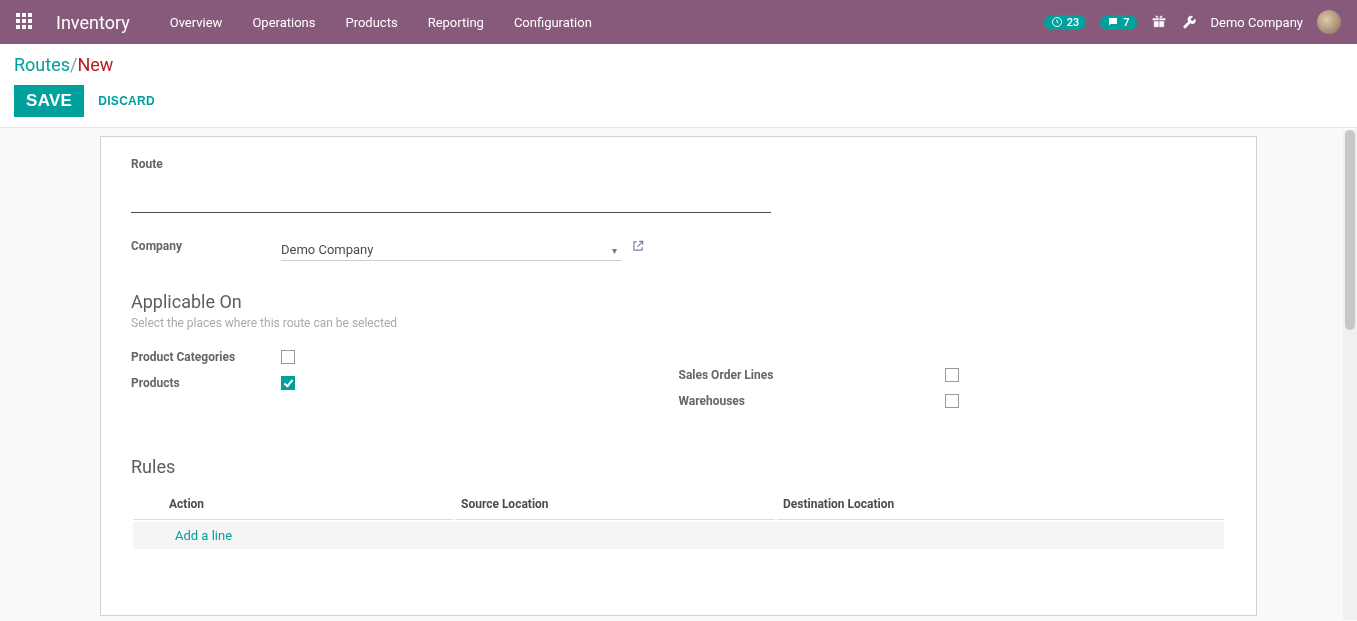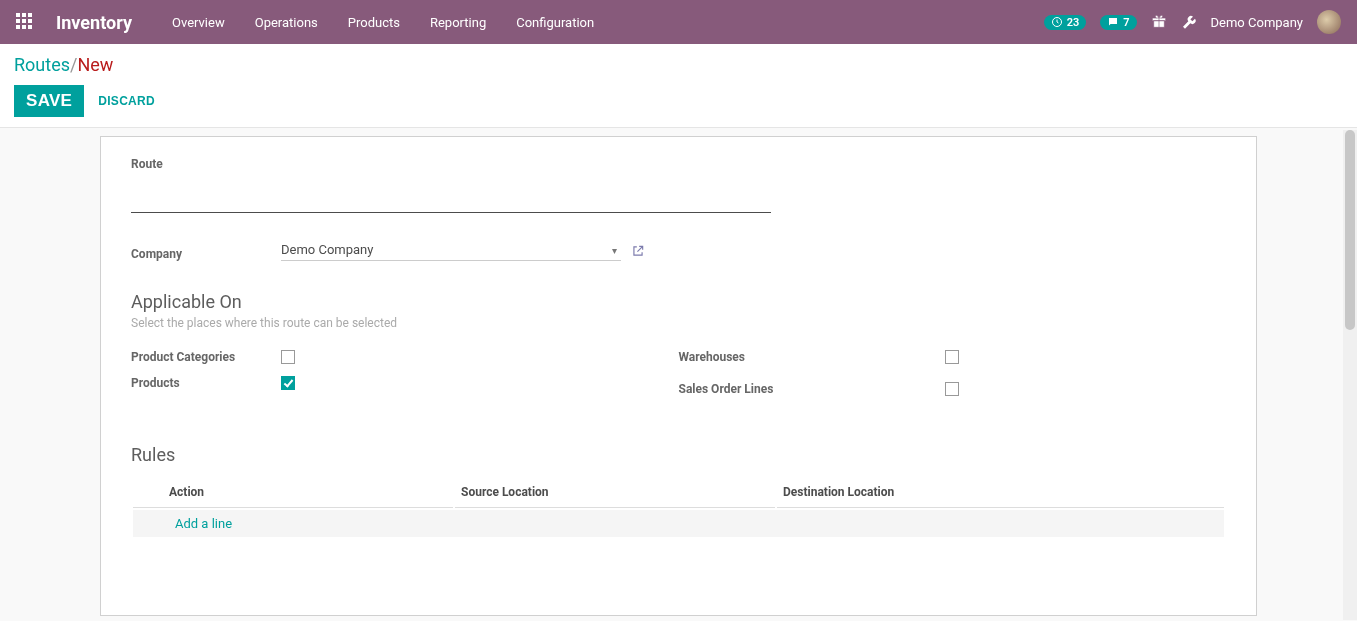--- a/index.html
+++ b/index.html
@@ -1,42 +1,42 @@
 <!DOCTYPE html>
 <html><head>
 <meta charset="utf-8">
 <style>
 * { box-sizing: border-box; margin: 0; padding: 0; }
 body { font-family: -apple-system, BlinkMacSystemFont, "Segoe UI", Roboto, "Helvetica Neue", Arial, sans-serif; font-size: 13px; color: #4c4c4c; background: #f9f9f9; width: 1357px; height: 621px; overflow: hidden; position: relative; }
 
 .topbar { background: #875a7b; height: 44px; display: flex; align-items: center; padding: 0 16px; color: #fff; }
 .apps-icon { width: 18px; height: 18px; display: grid; grid-template-columns: repeat(3, 4px); grid-template-rows: repeat(3, 4px); gap: 2px; margin-right: 22px; cursor: pointer; }
 .apps-icon span { background: #fff; width: 4px; height: 4px; }
-.brand { font-size: 18px; font-weight: 700; margin-right: 40px; }
+.brand { font-size: 18px; font-weight: 400; margin-right: 40px; }
 .nav-menu { display: flex; gap: 30px; }
 .nav-item { font-size: 13px; cursor: pointer; color: #fff; }
 .tb-right { margin-left: auto; display: flex; align-items: center; gap: 14px; }
 .pill { background: #00a09d; border-radius: 10px; padding: 1px 7px; font-size: 11px; font-weight: 600; display: inline-flex; align-items: center; gap: 4px; cursor: pointer; }
 .tb-icon { cursor: pointer; display: inline-flex; align-items: center; }
 .avatar { width: 24px; height: 24px; border-radius: 50%; background: radial-gradient(circle at 40% 40%, #dca, #865); cursor: pointer; }
 
 .control-row { background: #fff; padding: 10px 14px 10px 14px; border-bottom: 1px solid #e5e5e5; }
 .breadcrumb { display: flex; align-items: center; font-size: 18px; margin-bottom: 10px; }
 .breadcrumb a { color: #00a09d; text-decoration: none; cursor: pointer; }
 .breadcrumb .sep { color: #999; }
 .breadcrumb .current { color: #b91c1c; text-align: center; }
 .buttons { display: flex; gap: 2px; align-items: center; }
 .btn-save { background: #00a09d; color: #fff; border: none; padding: 6px 12px; font-size: 17px; font-weight: 600; letter-spacing: .3px; cursor: pointer; }
 .btn-discard { background: transparent; color: #00a09d; border: none; padding: 6px 12px; font-size: 12px; font-weight: 600; letter-spacing: .3px; cursor: pointer; }
 
 .sheet-wrap { padding: 0 100px; height: calc(621px - 44px - 86px); overflow-y: auto; }
 .sheet { background: #fff; border: 1px solid #d0d0d0; padding: 20px 30px 40px; margin-top: 8px; min-height: 480px; }
 .field-label { font-size: 12px; font-weight: 700; color: #666; margin-bottom: 4px; }
 .route-input { width: 640px; border: none; border-bottom: 1px solid #4c4c4c; font-size: 20px; padding: 6px 0 8px; outline: none; background: transparent; }
-.row-field { display: flex; align-items: flex-end; margin-bottom: 8px; }
+.row-field { display: flex; align-items: flex-start; margin-bottom: 8px; }
 .row-field .lbl { width: 150px; font-size: 12px; font-weight: 700; color: #666; }
 .m2o { position: relative; width: 340px; border-bottom: 1px solid #ccc; padding: 3px 0; font-size: 13px; color: #4c4c4c; }
 .m2o .caret { position: absolute; right: 4px; top: 6px; font-size: 10px; color: #777; cursor: pointer; }
 .ext-link { margin-left: 10px; color: #7c7bad; cursor: pointer; }
 
 .section-title { font-size: 18px; color: #5d5d5d; margin-top: 30px; margin-bottom: 4px; font-weight: 400; }
 .section-help { font-size: 12px; color: #aaa; margin-bottom: 20px; }
 
 .check-cols { display: flex; }
 .check-cols .ccol { flex: 1; }
@@ -149,26 +149,26 @@
         <div class="check-row">
           <div class="lbl">Product Categories</div>
           <div class="ckbx"></div>
         </div>
         <div class="check-row">
           <div class="lbl">Products</div>
           <div class="ckbx checked"></div>
         </div>
       </div>
       <div class="ccol right">
+        <div class="check-row" style="margin-top:18px;">
+          <div class="lbl">Sales Order Lines</div>
+          <div class="ckbx"></div>
+        </div>
         <div class="check-row">
           <div class="lbl">Warehouses</div>
-          <div class="ckbx"></div>
-        </div>
-        <div class="check-row" style="margin-top:18px;">
-          <div class="lbl">Sales Order Lines</div>
           <div class="ckbx"></div>
         </div>
       </div>
     </div>
 
     <div class="section-title" style="margin-top:36px;">Rules</div>
     <table class="rules-table">
       <thead>
         <tr>
           <th class="action">Action</th>

